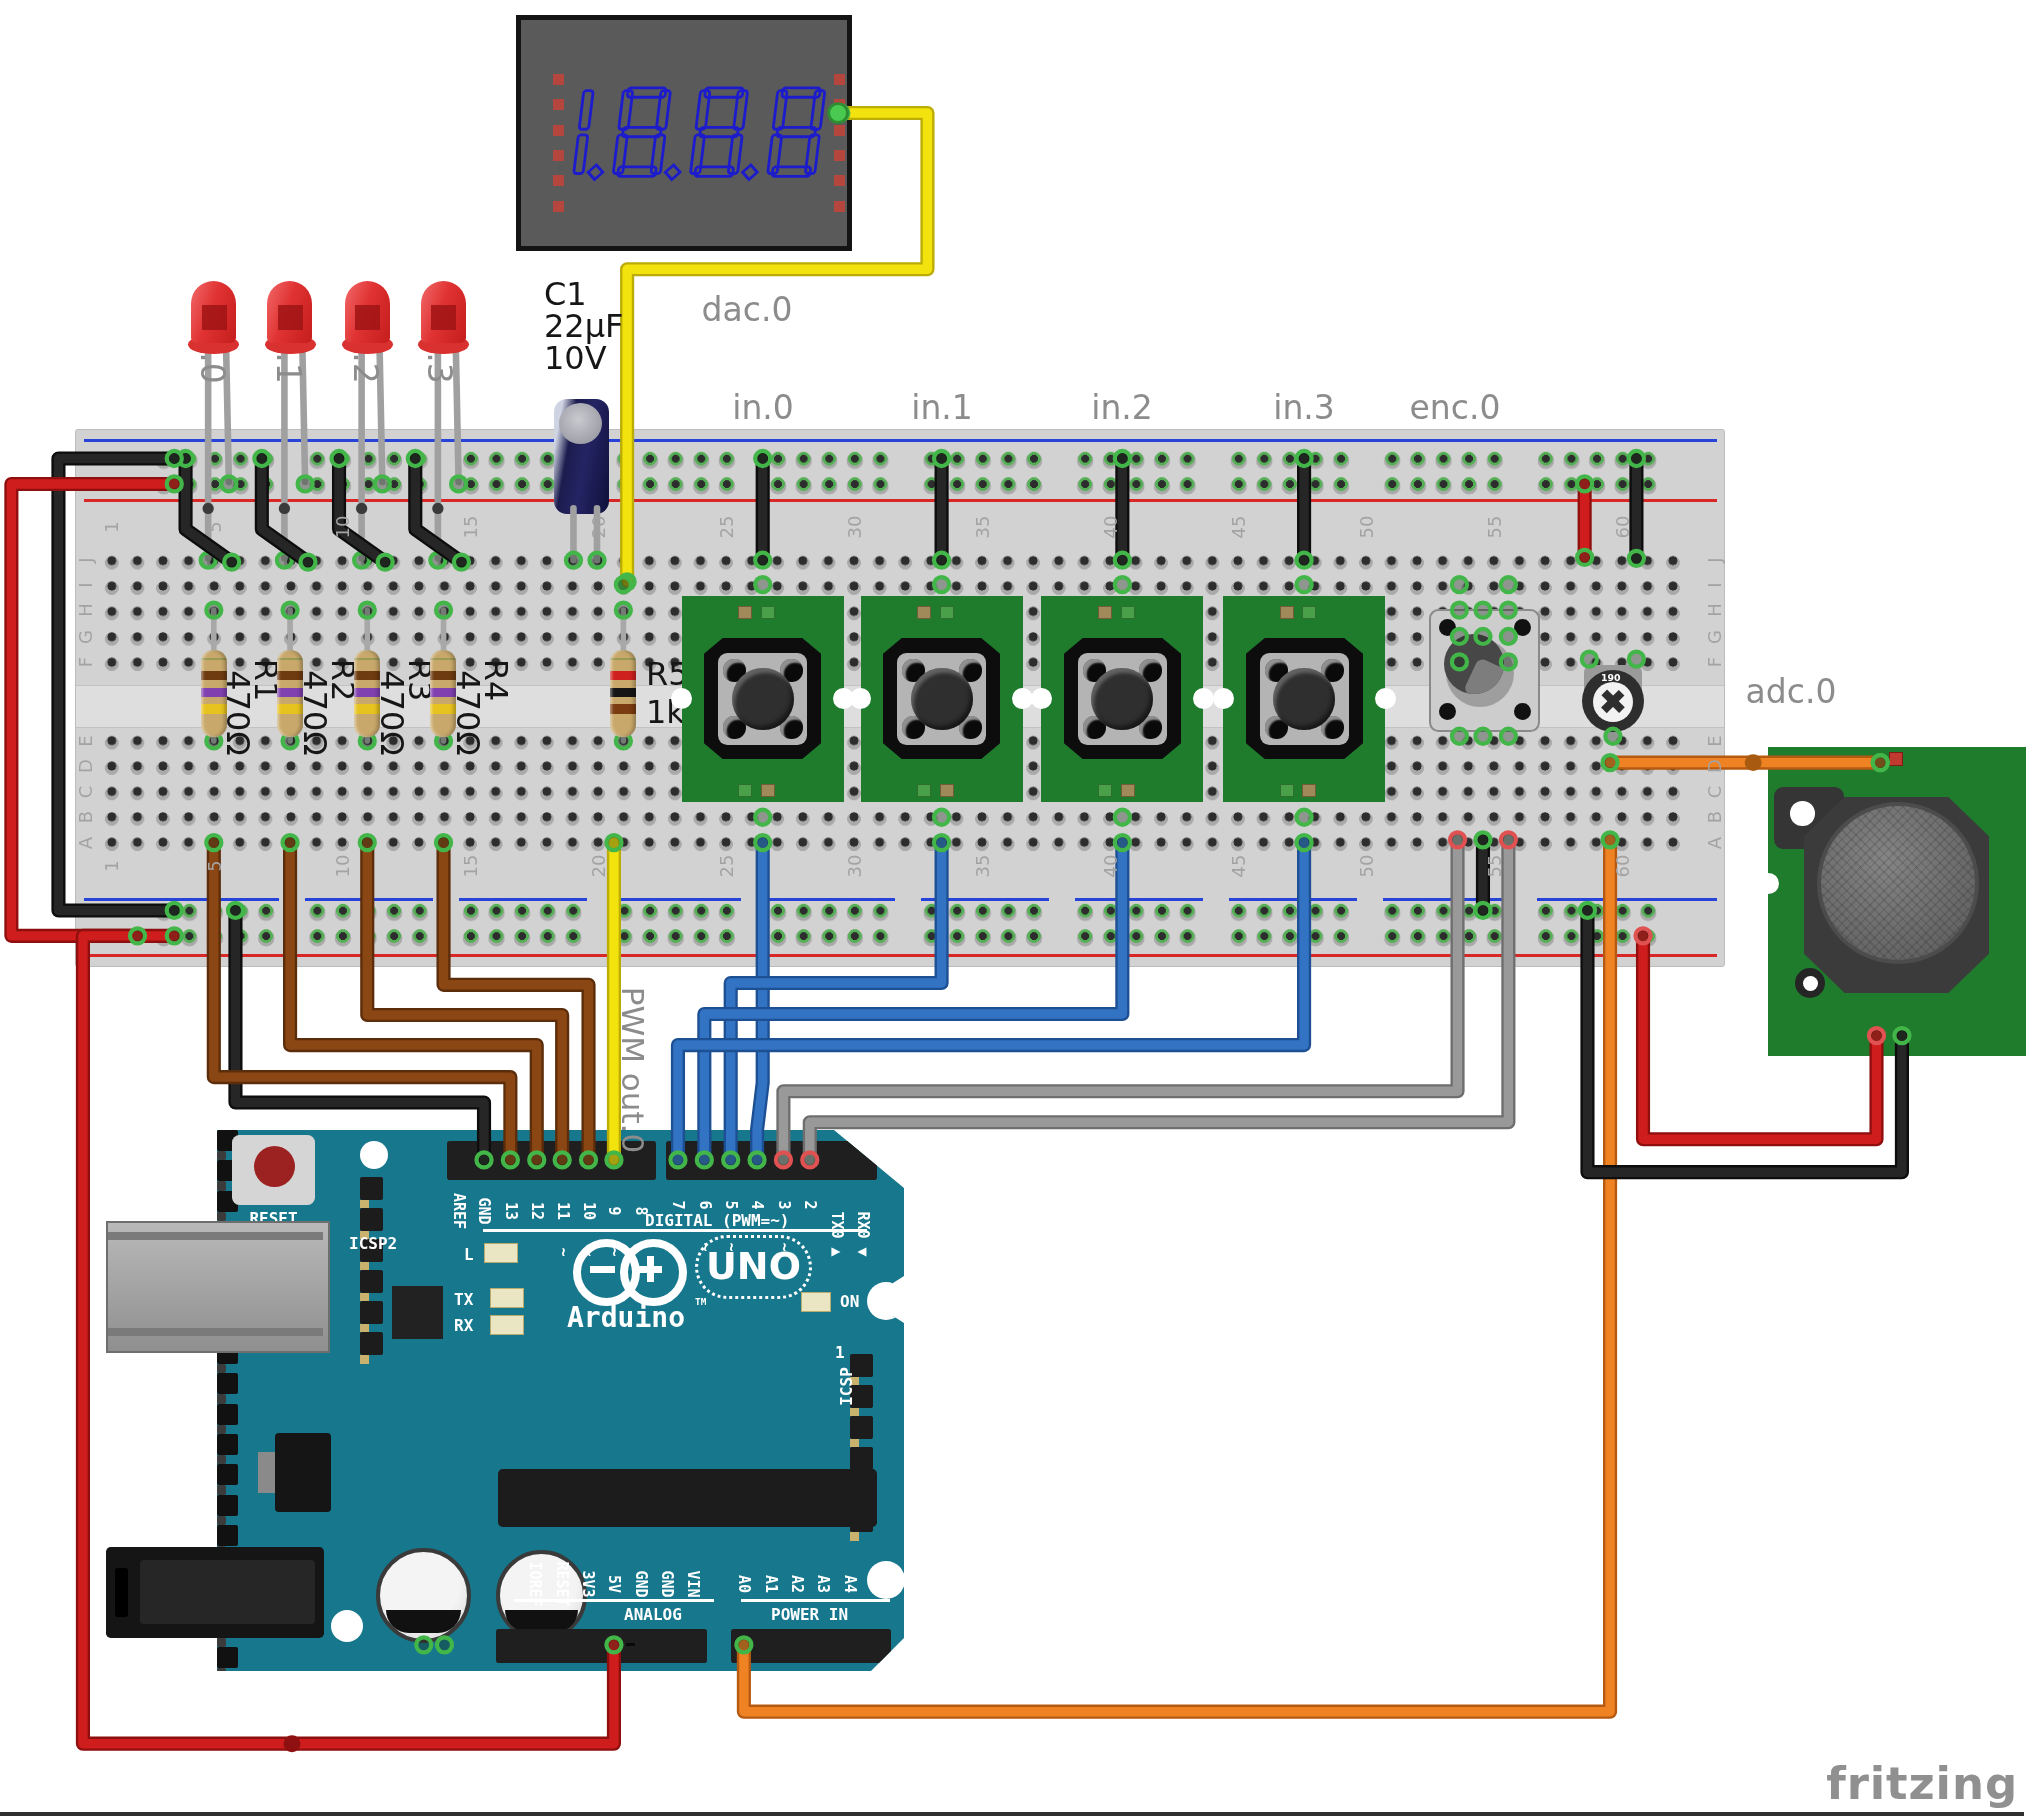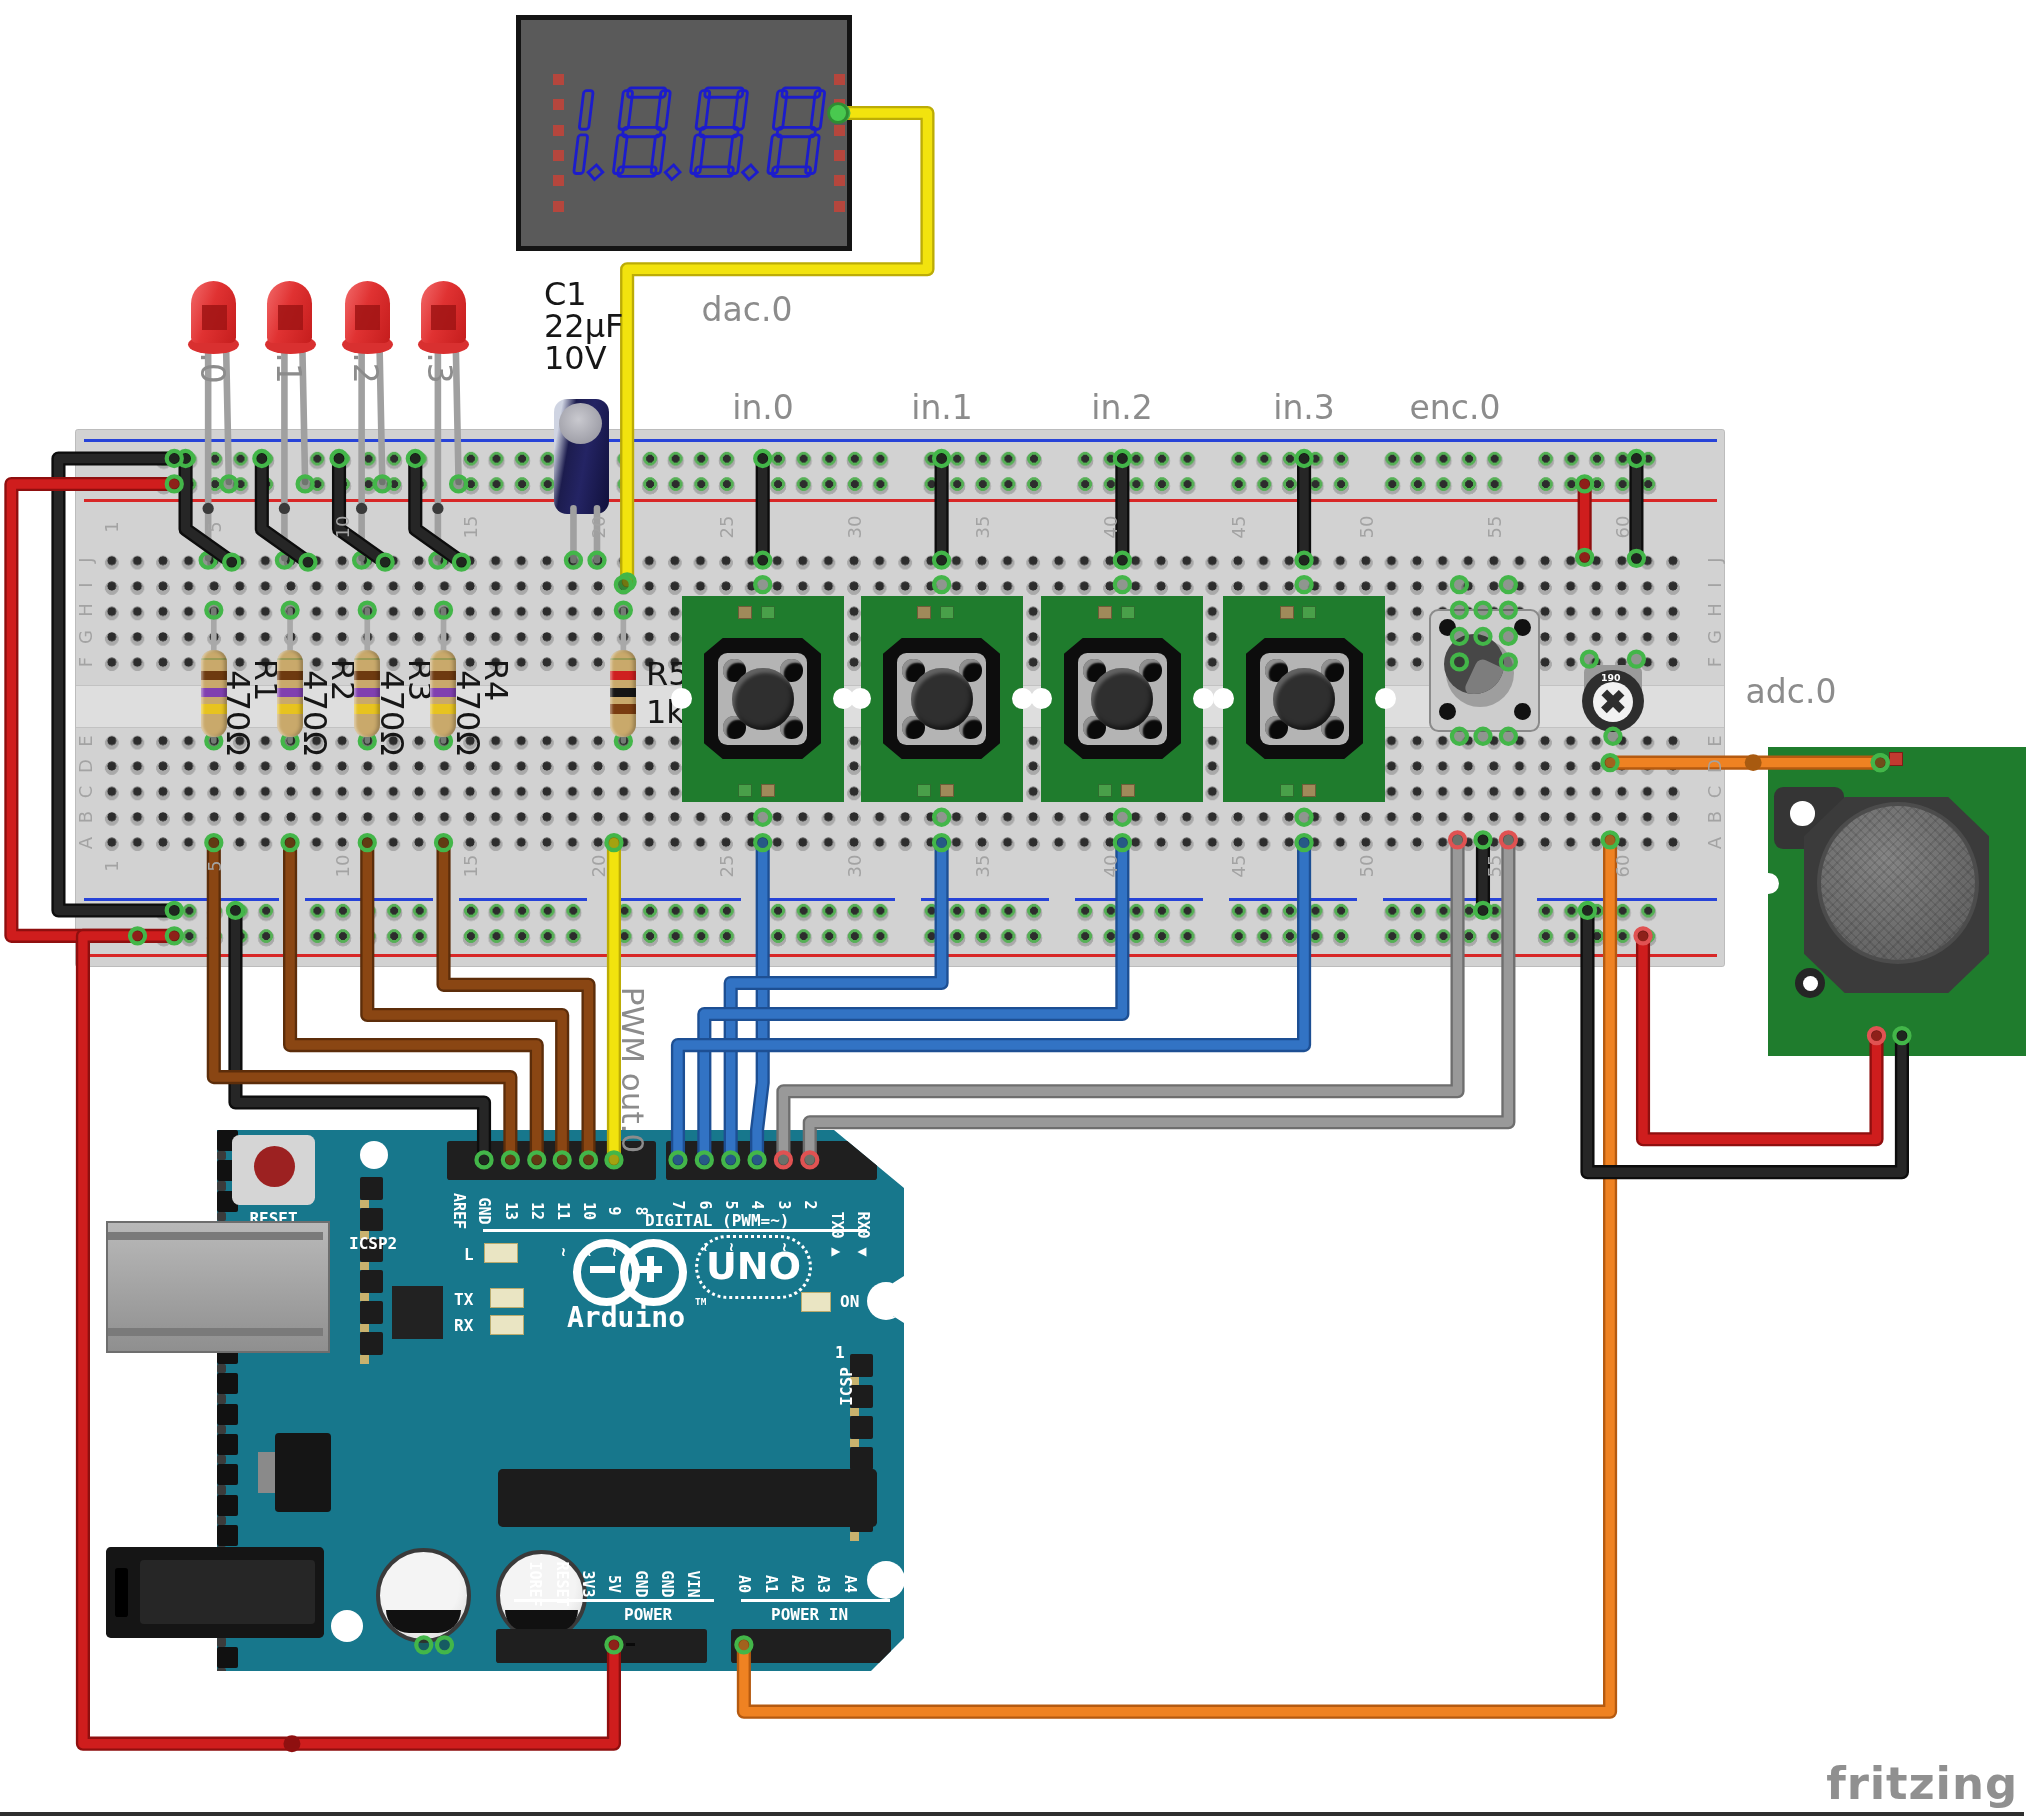--- a/index.html
+++ b/index.html
@@ -229,21 +229,21 @@
     <div class="abs" style="left:58px;top:303px;width:56px;height:79px;background:#151515;border-radius:3.8px;"></div>
     <div class="abs" style="left:159px;top:418px;width:87px;height:87px;border-radius:50%;border:4.7px solid #3a3a3a;background:radial-gradient(circle at 45% 38%,#f4f4f4 55%,#cfcfcf);">
       <div class="abs" style="left:5.6px;top:58px;width:75px;height:22.6px;background:#111;border-radius:0 0 38px 38px;"></div>
       </div>
     <div class="abs" style="left:279px;top:420px;width:83px;height:83px;border-radius:50%;border:4.7px solid #3a3a3a;background:radial-gradient(circle at 45% 38%,#f4f4f4 55%,#cfcfcf);">
       <div class="abs" style="left:4.7px;top:56px;width:73px;height:21.7px;background:#111;border-radius:0 0 38px 38px;"></div>
       </div>
 
     <div class="wline" style="left:297px;top:469px;width:200px;"></div>
     <div class="wline" style="left:524px;top:469px;width:149px;"></div>
-    <div class="silk" style="left:407px;top:475px;">POWER</div>
+    <div class="silk" style="left:407px;top:475px;">ANALOG</div>
     <div class="silk" style="left:554px;top:475px;">POWER IN</div>
     <div class="hstrip" style="left:279px;top:499px;width:211px;height:34px;"></div>
     <div class="hstrip" style="left:514px;top:499px;width:160px;height:34px;"></div>
     <div class="abs" style="left:409px;top:513px;width:9.4px;height:2.8px;background:#0a0a0a;"></div>
 
     <div class="hole-circ" style="left:143px;top:11.3px;width:28px;height:28px;"></div>
     <div class="hole-circ" style="left:650px;top:152px;width:38px;height:38px;"></div>
     <div class="hole-circ" style="left:650px;top:431px;width:38px;height:38px;"></div>
     <div class="hole-circ" style="left:114px;top:480px;width:32px;height:32px;"></div>
   <div style="left:232px;top:20px;width:21px;height:21px;background:#111;border-radius:1.9px;"></div>

